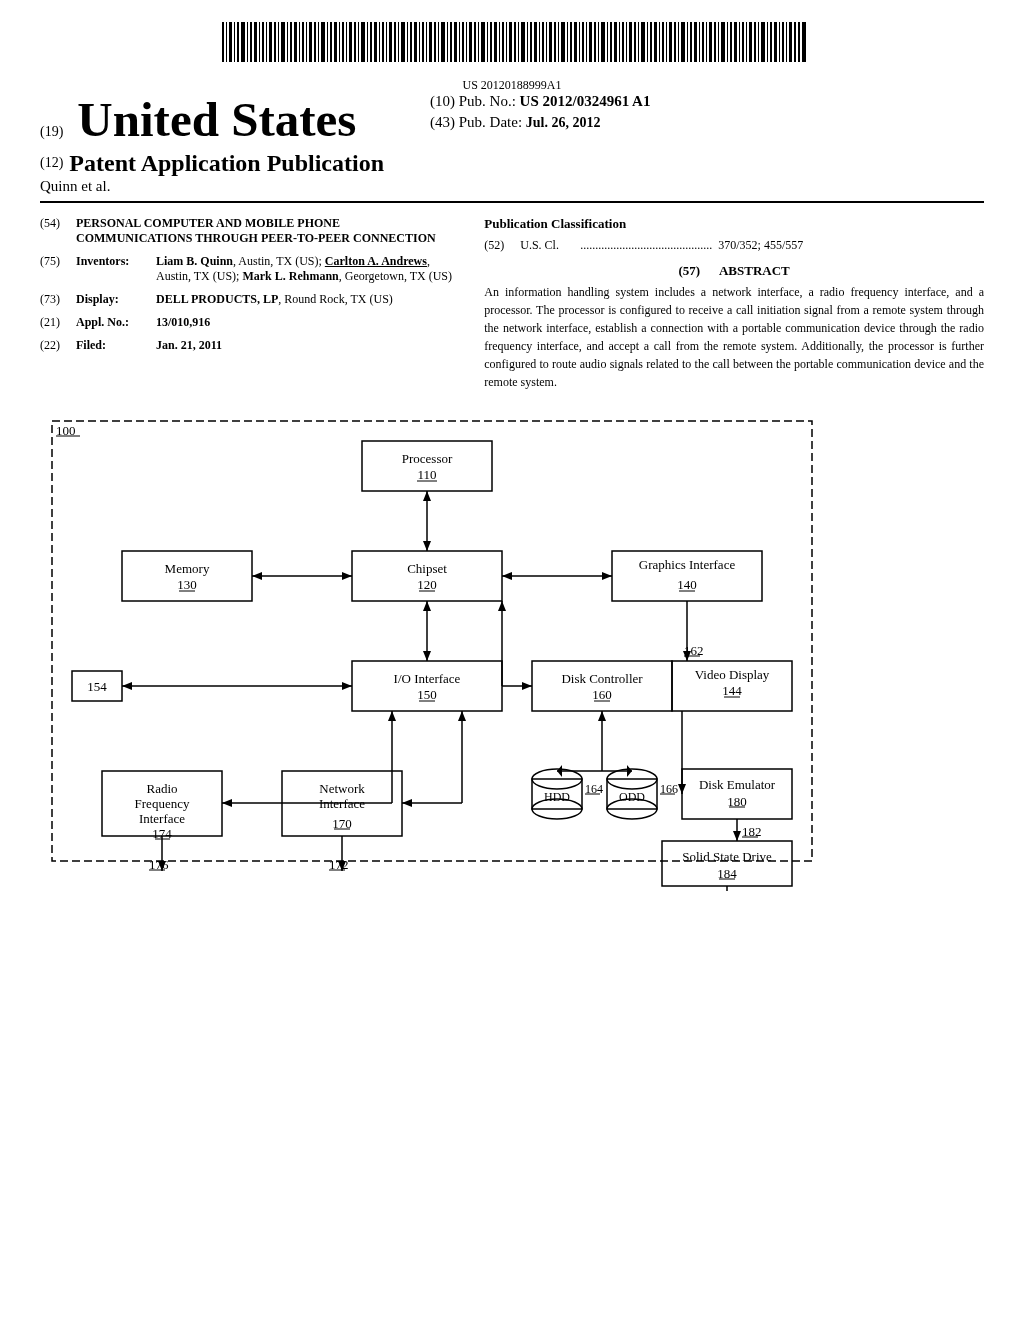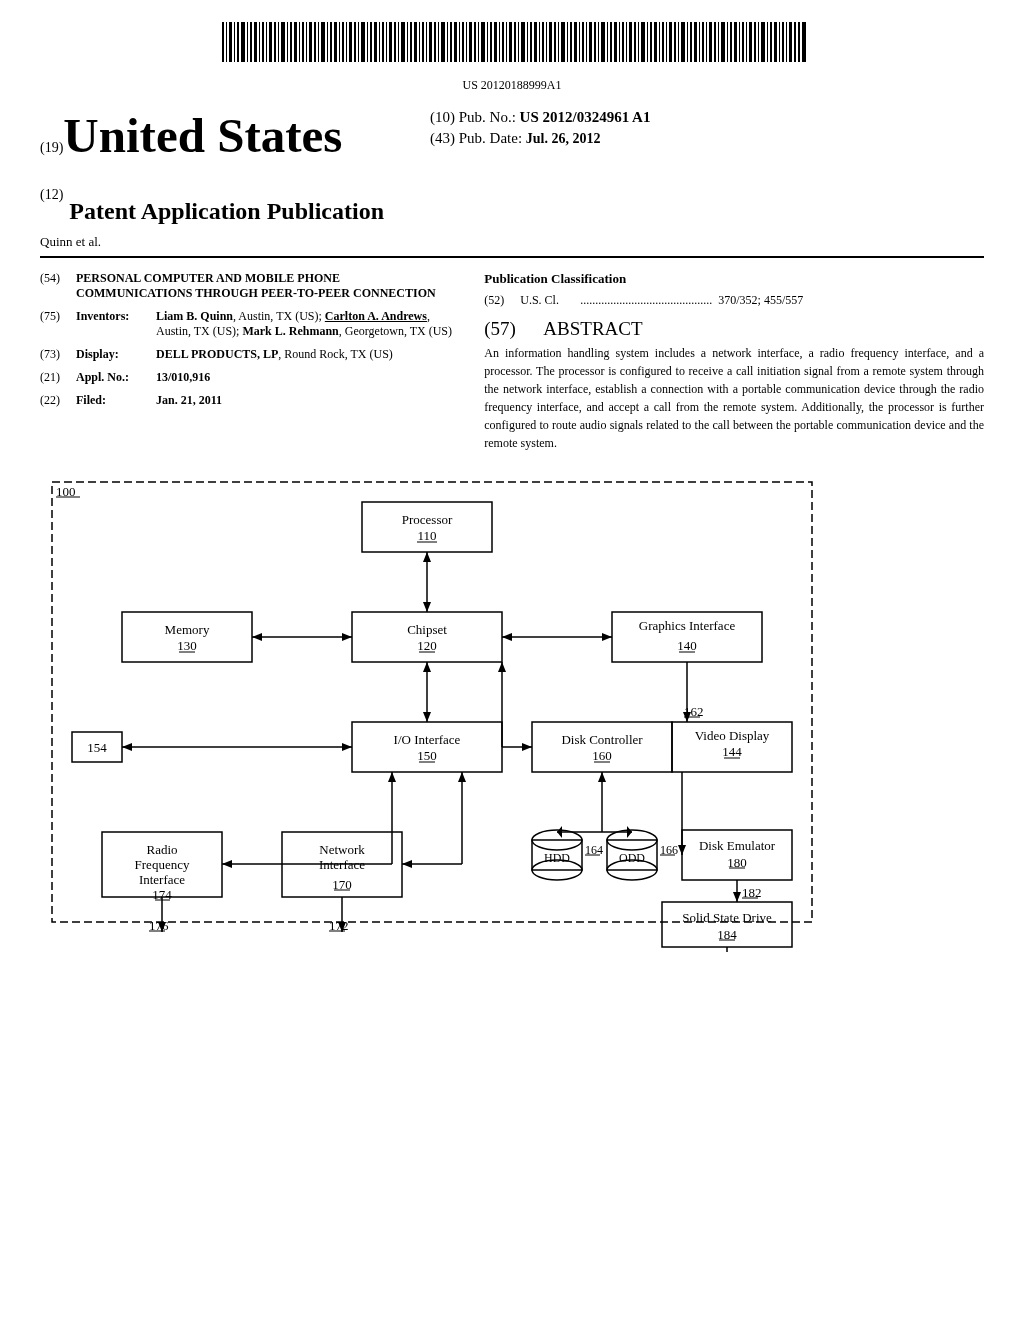--- a/index.html
+++ b/index.html
@@ -15,21 +15,21 @@
     .barcode-area {
       text-align: center;
       margin-bottom: 4px;
     }
     .barcode-svg {
       display: inline-block;
     }
     .pub-number {
       text-align: center;
       font-size: 12px;
-      margin-bottom: 16px;
+      margin-bottom: 0;
     }
     .header-row {
       display: flex;
       align-items: flex-start;
       margin-bottom: 4px;
     }
     .header-left {
       flex: 0 0 auto;
       min-width: 360px;
     }
@@ -43,25 +43,24 @@
     }
     .patent-title-main {
       font-size: 49px;
       font-weight: bold;
       line-height: 1.1;
     }
     .patent-subtitle {
       font-size: 24px;
       font-weight: bold;
       line-height: 1.2;
-      margin-top: 32px;
     }
     .patent-authors {
-      font-size: 13px;
-      margin-top: 8px;
+      font-size: 15px;
+      margin-top: 0;
     }
     .divider {
       border: none;
       border-top: 2px solid #000;
       margin: 6px 0;
     }
     .main-content {
       display: flex;
       gap: 0;
       margin-top: 13px;
@@ -103,22 +102,23 @@
     .class-num {
       flex: 0 0 36px;
     }
     .class-label {
       flex: 0 0 60px;
     }
     .class-value {
       flex: 1;
     }
     .abstract-title {
-      font-weight: normal;
-      font-size: 19px;
+      font-weight: bold;
+      font-size: 13px;
+      text-align: center;
       margin-bottom: 4px;
     }
     .abstract-text {
       font-size: 12px;
       line-height: 1.5;
       text-align: justify;
     }
     .diagram-container {
       margin-top: 20px;
       width: 100%;
@@ -285,21 +285,21 @@
       <rect x="586" y="2" width="2" height="40"></rect>
       <rect x="590" y="2" width="4" height="40"></rect>
     </g>
   </svg>
 </div>
 
 <div class="pub-number">US 20120188999A1</div>
 
 <div class="header-row">
   <div class="header-left">
-    <div style="display:flex; align-items:baseline; gap:0;">
+    <div style="display:flex; align-items:baseline; gap:14px;">
       <span class="patent-label">(19)</span>
       <span class="patent-title-main">United States</span>
     </div>
     <div style="display:flex; align-items:center; gap:6px; margin-top:2px;">
       <span class="patent-label">(12)</span>
       <span class="patent-subtitle">Patent Application Publication</span>
     </div>
     <div class="patent-authors">Quinn et al.</div>
   </div>
   <div class="header-right">

